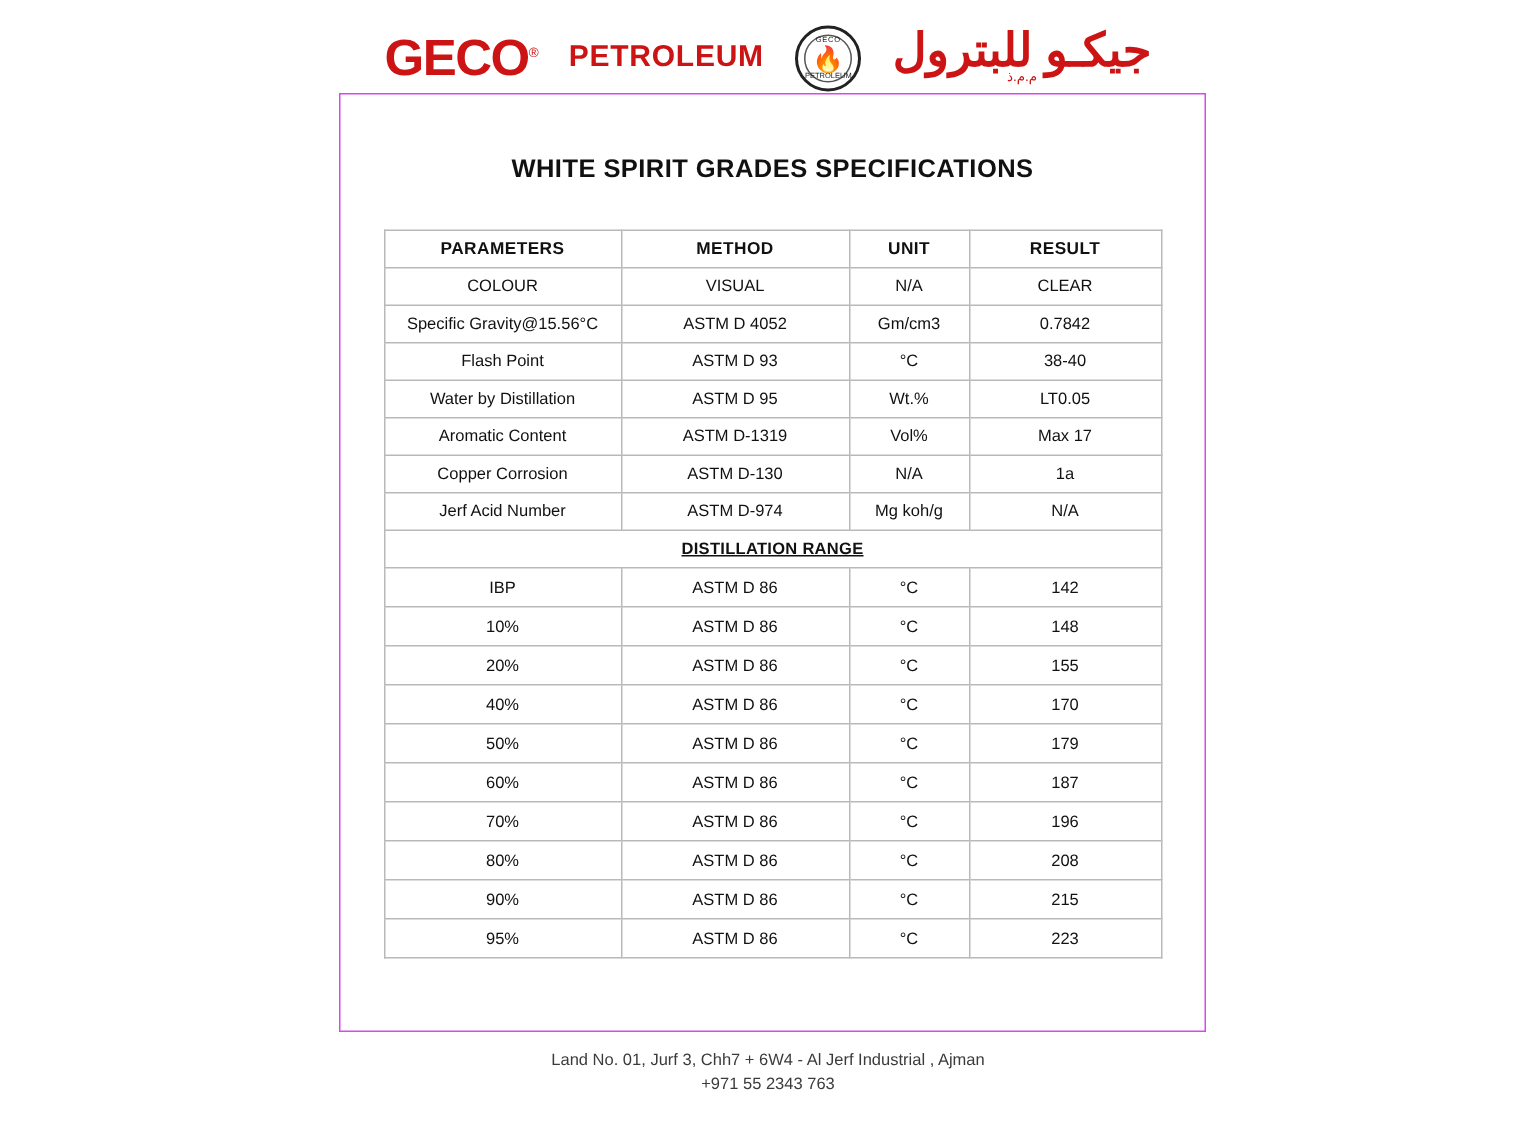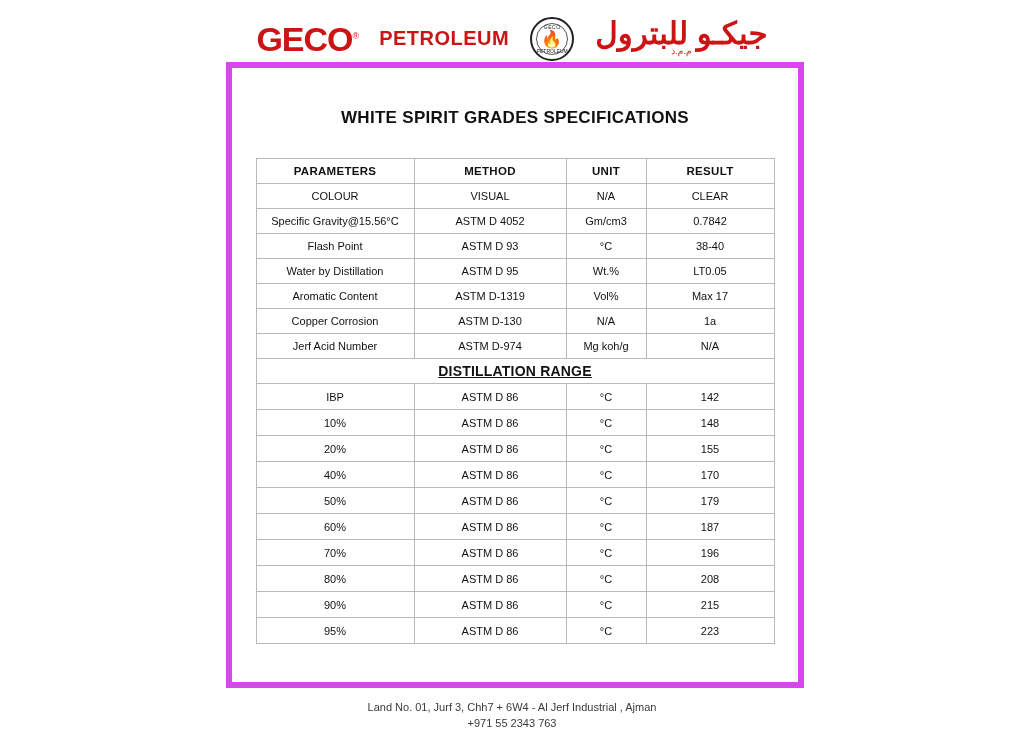--- a/index.html
+++ b/index.html
@@ -106,21 +106,21 @@
     margin-top: -2px;
   }
 
   
   .sheet {
     position: absolute;
     top: 62px;
     left: 226px;
     width: 578px;
     height: 626px;
-    border: 6px solid #d946ef;
+    border: 1px solid #d946ef;
     background: #ffffff;
     box-sizing: border-box;
   }
 
   .doc-title {
     text-align: center;
     font-size: 17px;
     font-weight: bold;
     letter-spacing: 0.3px;
     margin-top: 40px;
@@ -149,21 +149,21 @@
     font-weight: normal;
     color: #111;
   }
   .spec-table tr.head td {
     font-weight: bold;
     font-size: 11.5px;
     letter-spacing: 0.3px;
   }
   .spec-table tr.section td {
     font-weight: bold;
-    font-size: 14px;
+    font-size: 11px;
     text-decoration: underline;
     letter-spacing: 0.2px;
   }
   .spec-table tr.dist td { height: 25px; }
 
   
   .footer {
     position: absolute;
     top: 700px;
     left: 0;

